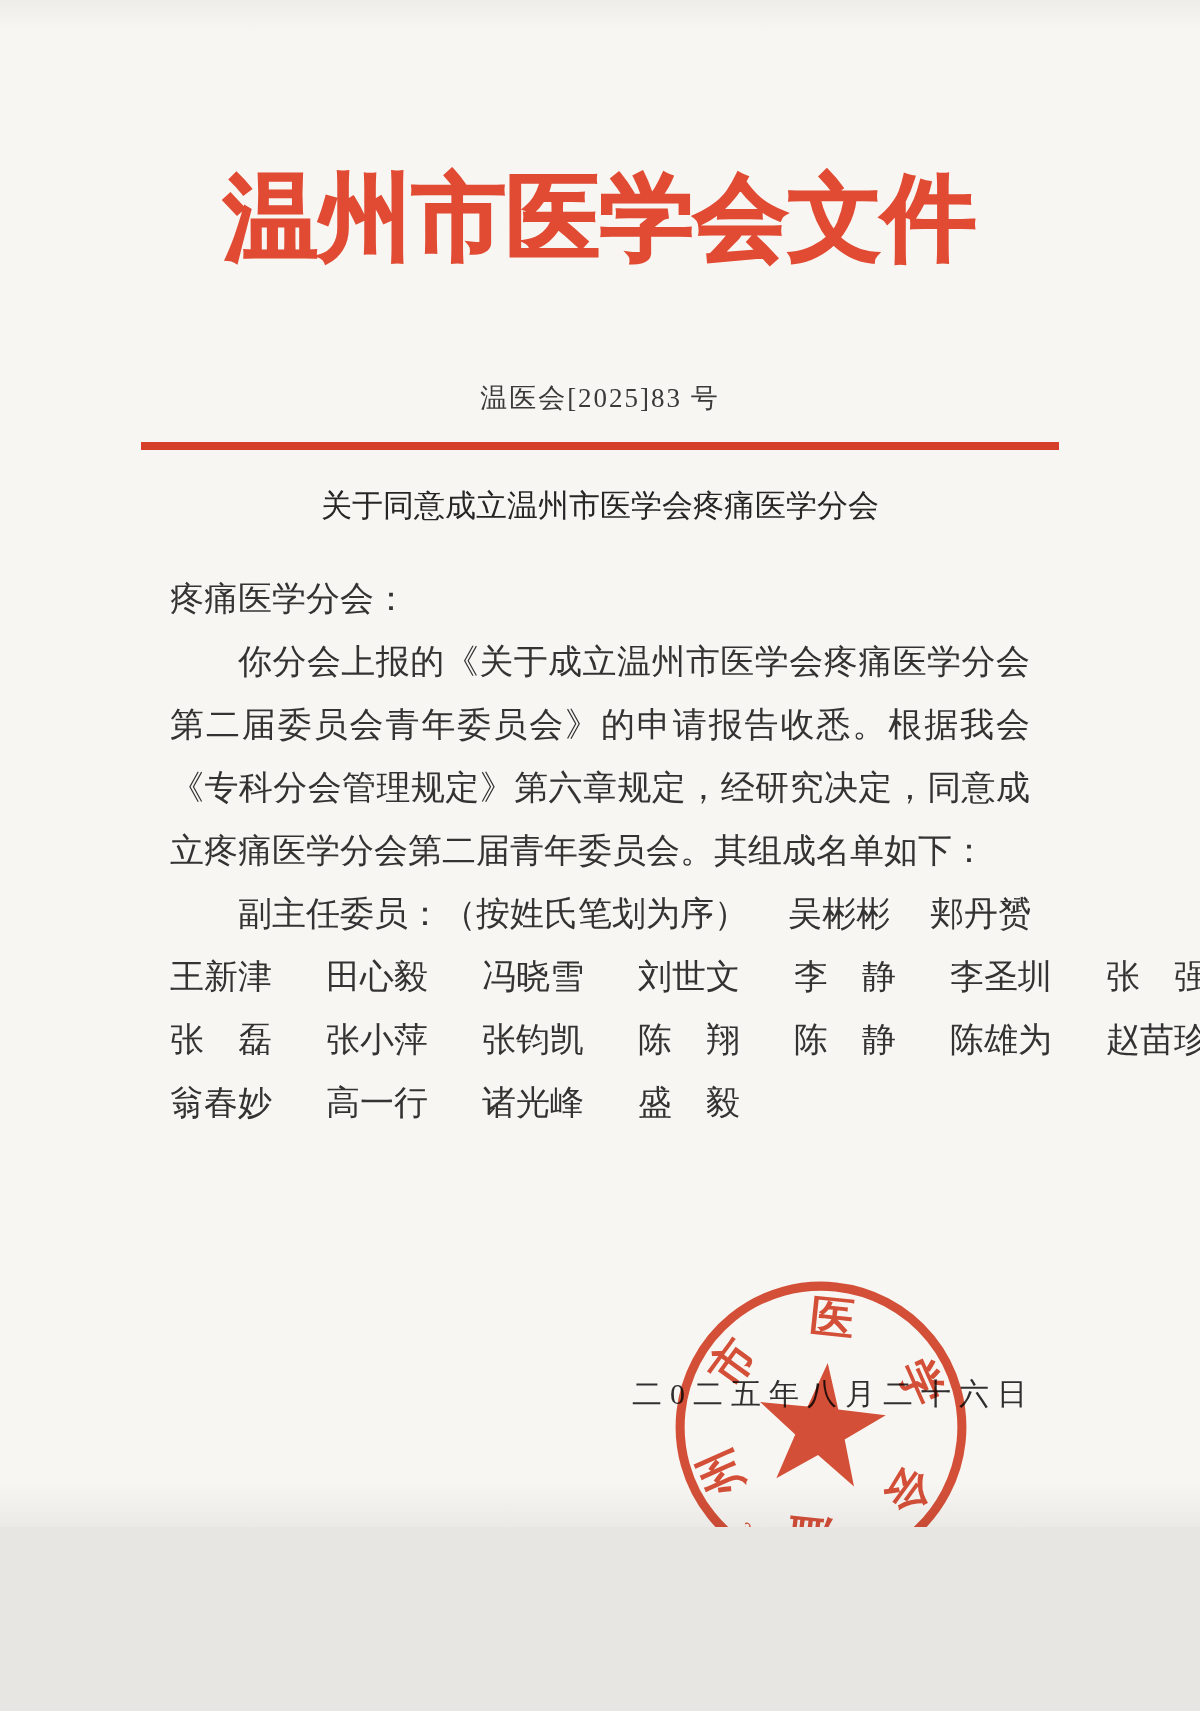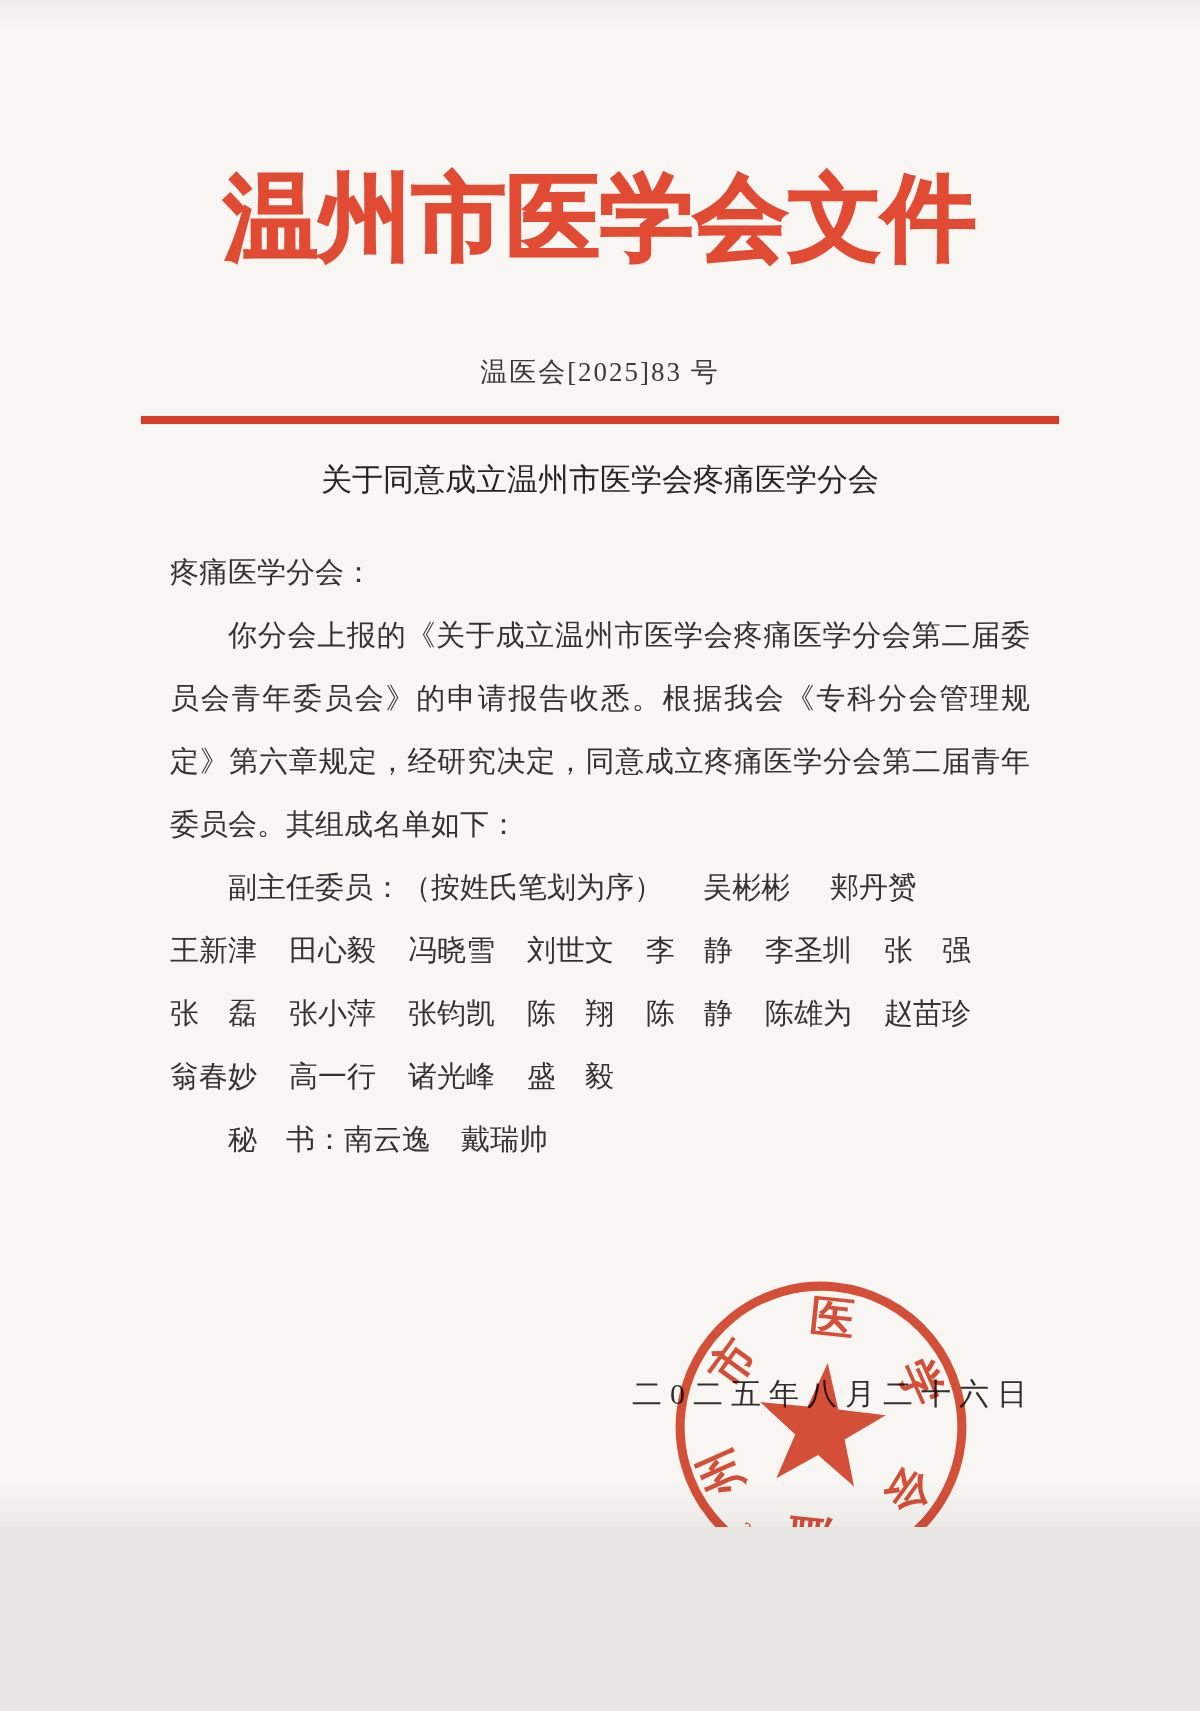--- a/index.html
+++ b/index.html
@@ -21,54 +21,54 @@
     text-align: center;
     font-size: 94px;
     line-height: 1.28;
     font-weight: 900;
     color: #e24b33;
     letter-spacing: 0px;
     -webkit-text-stroke: 2px #e24b33;
     white-space: nowrap;
   }
   .doc-number {
-    margin-top: 76px;
+    margin-top: 102px;
     text-align: center;
     font-size: 27px;
     color: #3a3a3a;
     letter-spacing: 2px;
   }
   .red-rule {
     margin: 26px -29px 0 -29px;
     height: 8px;
     background: #d6402a;
   }
   .doc-title {
     margin-top: 32px;
     text-align: center;
     font-size: 31px;
     line-height: 47px;
     font-weight: 400;
     color: #262626;
   }
   .body-block {
     margin-top: 38px;
-    font-size: 29px;
+    font-size: 34px;
     line-height: 63px;
     color: #333333;
   }
   .salutation { }
   .paragraph {
     text-indent: 2em;
     text-align: justify;
   }
   .roster-line { padding-left: 2em; white-space: nowrap; }
   .vice-names { display: inline-flex; gap: 40px; margin-left: 40px; }
   .inline-names { display: inline-flex; gap: 30px; }
-  .member-row { display: flex; gap: 32px; white-space: nowrap; align-items: center; }
+  .member-row { display: flex; gap: 54px; white-space: nowrap; align-items: center; }
 
   .date-line {
     position: absolute;
     top: 1374px;
     left: 632px;
     font-size: 30px;
     letter-spacing: 8px;
     color: #2f2f2f;
     white-space: nowrap;
     z-index: 1;
@@ -127,24 +127,20 @@
           <span>陈雄为</span>
           <span>赵苗珍</span>
         </div>
       <div class="member-row">
           <span>翁春妙</span>
           <span>高一行</span>
           <span>诸光峰</span>
           <span>盛　毅</span>
         </div>
 
-      <div class="roster-line"><span>秘　书：</span><span class="inline-names">
-            <span>南云逸</span>
-            <span>戴瑞帅</span>
-          </span></div>
     </div>
   </div>
 
   <div class="date-line">二0二五年八月二十六日</div>
 
   <div class="seal">
     <svg viewBox="0 0 320 320" xmlns="http://www.w3.org/2000/svg">
       <g transform="rotate(6 160 160)">
         <circle cx="160" cy="160" r="140" fill="none" stroke="#d7452c" stroke-width="9"></circle>
         <polygon points="160,96 175.3,141 222.8,141.6 184.7,170 198.8,215.4 160,188 121.2,215.4 135.3,170 97.2,141.6 144.7,141" fill="#d7452c"></polygon>

